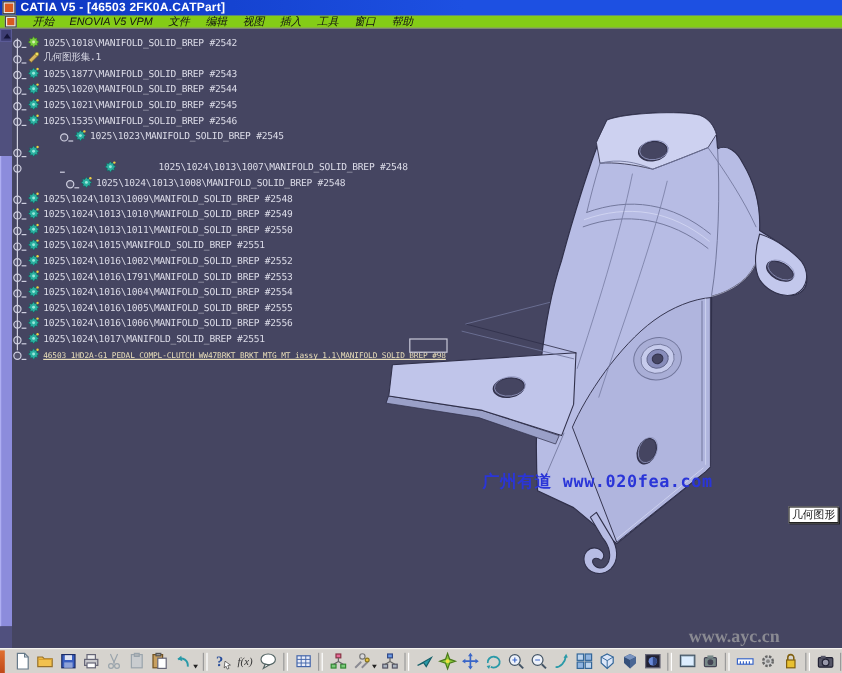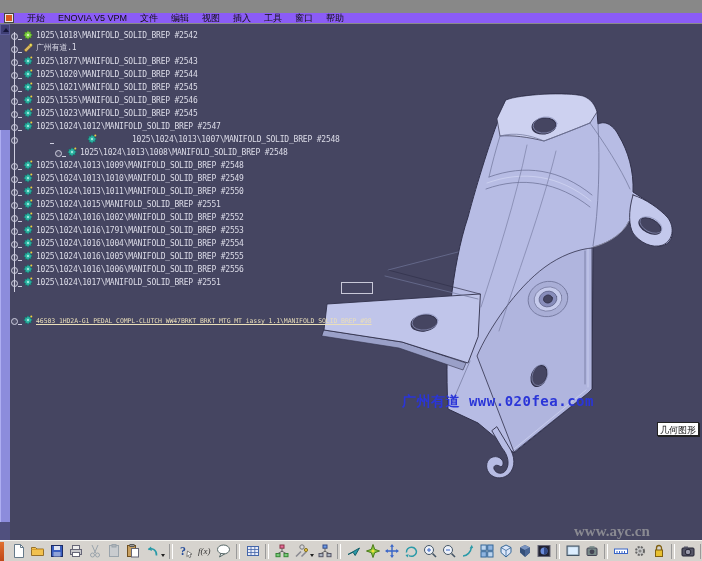--- a/index.html
+++ b/index.html
@@ -6,23 +6,23 @@
   #screen{position:relative;width:702px;height:561px;overflow:hidden;
           font-family:"Liberation Sans",sans-serif;-webkit-font-smoothing:none;}
   
   .titlebar{position:absolute;left:0;top:0;width:702px;height:13px;
     background:linear-gradient(90deg,#0d36c0,#1d50e2 55%,#1d50e2);
     display:flex;align-items:center;gap:4px;padding-left:2px;box-sizing:border-box;}
   .appicon{width:9px;height:9px;background:#e8e8e8;border:1px solid #333;position:relative;flex:0 0 auto;}
   .appicon::after{content:"";position:absolute;inset:1px;background:#d85a20;}
   .titletext{color:#fff;font-size:10px;font-weight:bold;white-space:nowrap;letter-spacing:.2px;}
   
-  .menubar{position:absolute;left:0;top:13px;width:702px;height:11px;background:#8b5cf6;
+  .menubar{position:absolute;left:0;top:13px;width:702px;height:11px;background:#84cc16;
     border-bottom:1px solid #8a8a8a;display:flex;align-items:center;gap:13px;
-    padding-left:4px;box-sizing:border-box;}
+    padding-left:4px;box-sizing:border-box;font-style:italic;}
   .menuicon{width:8px;height:8px;background:#e8e8e8;border:1px solid #444;position:relative;}
   .menuicon::after{content:"";position:absolute;inset:1px;background:#d85a20;}
   .menuitem{font-size:9px;color:#111;white-space:nowrap;line-height:11px;}
   
   .viewport{position:absolute;left:0;top:24px;width:702px;height:516px;background:#454561;overflow:hidden;}
   .model-svg{position:absolute;left:0;top:0;}
   
   .vscroll{position:absolute;left:0;top:0;width:10px;height:516px;}
   .vs-btn{position:absolute;left:0;top:0;width:10px;height:11px;background:#3e3e74;border:1px solid #5a5a96;box-sizing:border-box;}
   .vs-btn::after{content:"";position:absolute;left:1.5px;top:2.5px;border-left:3px solid transparent;border-right:3px solid transparent;border-bottom:4px solid #15153a;}
@@ -55,20 +55,24 @@
   .tbi{width:17px;height:17px;flex:0 0 auto;display:flex;align-items:center;justify-content:center;margin:0 1px;}
   .tbi svg{display:block;}
   .tsep{width:2px;height:15px;border-left:1px solid #9a9a9a;border-right:1px solid #fff;margin:0 3px;flex:0 0 auto;}
   .dd{width:0;height:0;border-left:2.5px solid transparent;border-right:2.5px solid transparent;border-top:3.5px solid #222;align-self:flex-end;margin:0 1px 3px 0;flex:0 0 auto;}
 </style>
 </head>
 <body>
 
 <div id="screen">
 
+  <div class="titlebar">
+    <span class="appicon"></span>
+    <span class="titletext">CATIA V5 - [46503 2FK0A.CATPart]</span>
+  </div>
 
   <div class="menubar">
     <span class="menuicon"></span>
     <span id="menu-items" style="display:flex;gap:13px;">
         <span class="menuitem">开始</span>
         <span class="menuitem">ENOVIA V5 VPM</span>
         <span class="menuitem">文件</span>
         <span class="menuitem">编辑</span>
         <span class="menuitem">视图</span>
         <span class="menuitem">插入</span>
@@ -167,21 +171,21 @@
           <div class="trow" style="top: 13px;">
     <span class="node"></span>
     <span class="dash"></span>
     <span class="ticon">
               <svg width="10" height="10" viewBox="0 0 10 10">
                 <path d="M1 7L7 1l2 2-6 6z" fill="#d8b860" stroke="#806020" stroke-width=".5"></path>
                 <path d="M1 7l2 2" stroke="#806020" stroke-width=".5"></path>
                 <circle cx="7.8" cy="2" r="1.5" fill="#f0e060" stroke="#807020" stroke-width=".4"></circle>
               </svg>
             </span>
-    <span class="tlabel">广州有道.1</span>
+    <span class="tlabel">几何图形集.1</span>
   </div>
           <div class="trow" style="top: 26px;">
     <span class="node"></span>
     <span class="dash"></span>
     <span class="ticon">
               <svg width="10" height="10" viewBox="0 0 10 10">
                 <path d="M5 .5l1 1.6 1.9-.4-.4 1.9L9.5 5l-1.6 1 .4 1.9-1.9-.4L5 9.5 4 7.9l-1.9.4.4-1.9L.5 5l1.6-1-.4-1.9 1.9.4z" fill="#2ab0a0" stroke="#0a605a" stroke-width=".4"></path>
                 <circle cx="5" cy="5" r="1.2" fill="#9ae8dc"></circle>
                 <circle cx="8.3" cy="1.5" r="1" fill="#f0d040"></circle>
               </svg>
@@ -217,21 +221,21 @@
     <span class="dash"></span>
     <span class="ticon">
               <svg width="10" height="10" viewBox="0 0 10 10">
                 <path d="M5 .5l1 1.6 1.9-.4-.4 1.9L9.5 5l-1.6 1 .4 1.9-1.9-.4L5 9.5 4 7.9l-1.9.4.4-1.9L.5 5l1.6-1-.4-1.9 1.9.4z" fill="#2ab0a0" stroke="#0a605a" stroke-width=".4"></path>
                 <circle cx="5" cy="5" r="1.2" fill="#9ae8dc"></circle>
                 <circle cx="8.3" cy="1.5" r="1" fill="#f0d040"></circle>
               </svg>
             </span>
     <span class="tlabel">1025\1535\MANIFOLD_SOLID_BREP #2546</span>
   </div>
-          <div class="trow" style="top: 78px;">
+          <div class="trow" style="top: 78px; margin-left: 39px;">
     <span class="node"></span>
     <span class="dash"></span>
     <span class="ticon">
               <svg width="10" height="10" viewBox="0 0 10 10">
                 <path d="M5 .5l1 1.6 1.9-.4-.4 1.9L9.5 5l-1.6 1 .4 1.9-1.9-.4L5 9.5 4 7.9l-1.9.4.4-1.9L.5 5l1.6-1-.4-1.9 1.9.4z" fill="#2ab0a0" stroke="#0a605a" stroke-width=".4"></path>
                 <circle cx="5" cy="5" r="1.2" fill="#9ae8dc"></circle>
                 <circle cx="8.3" cy="1.5" r="1" fill="#f0d040"></circle>
               </svg>
             </span>
     <span class="tlabel">1025\1023\MANIFOLD_SOLID_BREP #2545</span>
@@ -239,21 +243,20 @@
           <div class="trow" style="top: 91px;">
     <span class="node"></span>
     <span class="dash"></span>
     <span class="ticon">
               <svg width="10" height="10" viewBox="0 0 10 10">
                 <path d="M5 .5l1 1.6 1.9-.4-.4 1.9L9.5 5l-1.6 1 .4 1.9-1.9-.4L5 9.5 4 7.9l-1.9.4.4-1.9L.5 5l1.6-1-.4-1.9 1.9.4z" fill="#2ab0a0" stroke="#0a605a" stroke-width=".4"></path>
                 <circle cx="5" cy="5" r="1.2" fill="#9ae8dc"></circle>
                 <circle cx="8.3" cy="1.5" r="1" fill="#f0d040"></circle>
               </svg>
             </span>
-    <span class="tlabel">1025\1024\1012\MANIFOLD_SOLID_BREP #2547</span>
   </div>
           <div class="trow" style="top: 104px; gap: 32px;">
     <span class="node"></span>
     <span class="dash"></span>
     <span class="ticon">
               <svg width="10" height="10" viewBox="0 0 10 10">
                 <path d="M5 .5l1 1.6 1.9-.4-.4 1.9L9.5 5l-1.6 1 .4 1.9-1.9-.4L5 9.5 4 7.9l-1.9.4.4-1.9L.5 5l1.6-1-.4-1.9 1.9.4z" fill="#2ab0a0" stroke="#0a605a" stroke-width=".4"></path>
                 <circle cx="5" cy="5" r="1.2" fill="#9ae8dc"></circle>
                 <circle cx="8.3" cy="1.5" r="1" fill="#f0d040"></circle>
               </svg>
@@ -385,21 +388,21 @@
     <span class="dash"></span>
     <span class="ticon">
               <svg width="10" height="10" viewBox="0 0 10 10">
                 <path d="M5 .5l1 1.6 1.9-.4-.4 1.9L9.5 5l-1.6 1 .4 1.9-1.9-.4L5 9.5 4 7.9l-1.9.4.4-1.9L.5 5l1.6-1-.4-1.9 1.9.4z" fill="#2ab0a0" stroke="#0a605a" stroke-width=".4"></path>
                 <circle cx="5" cy="5" r="1.2" fill="#9ae8dc"></circle>
                 <circle cx="8.3" cy="1.5" r="1" fill="#f0d040"></circle>
               </svg>
             </span>
     <span class="tlabel">1025\1024\1017\MANIFOLD_SOLID_BREP #2551</span>
   </div>
-          <div class="trow sel" style="top: 260px; margin-top: 25px;">
+          <div class="trow sel" style="top: 260px;">
     <span class="node"></span>
     <span class="dash"></span>
     <span class="ticon">
               <svg width="10" height="10" viewBox="0 0 10 10">
                 <path d="M5 .5l1 1.6 1.9-.4-.4 1.9L9.5 5l-1.6 1 .4 1.9-1.9-.4L5 9.5 4 7.9l-1.9.4.4-1.9L.5 5l1.6-1-.4-1.9 1.9.4z" fill="#2ab0a0" stroke="#0a605a" stroke-width=".4"></path>
                 <circle cx="5" cy="5" r="1.2" fill="#9ae8dc"></circle>
                 <circle cx="8.3" cy="1.5" r="1" fill="#f0d040"></circle>
               </svg>
             </span>
     <span class="tlabel">46503 1HD2A-G1 PEDAL COMPL-CLUTCH WW47BRKT BRKT MTG MT iassy 1.1\MANIFOLD_SOLID_BREP #98</span>

